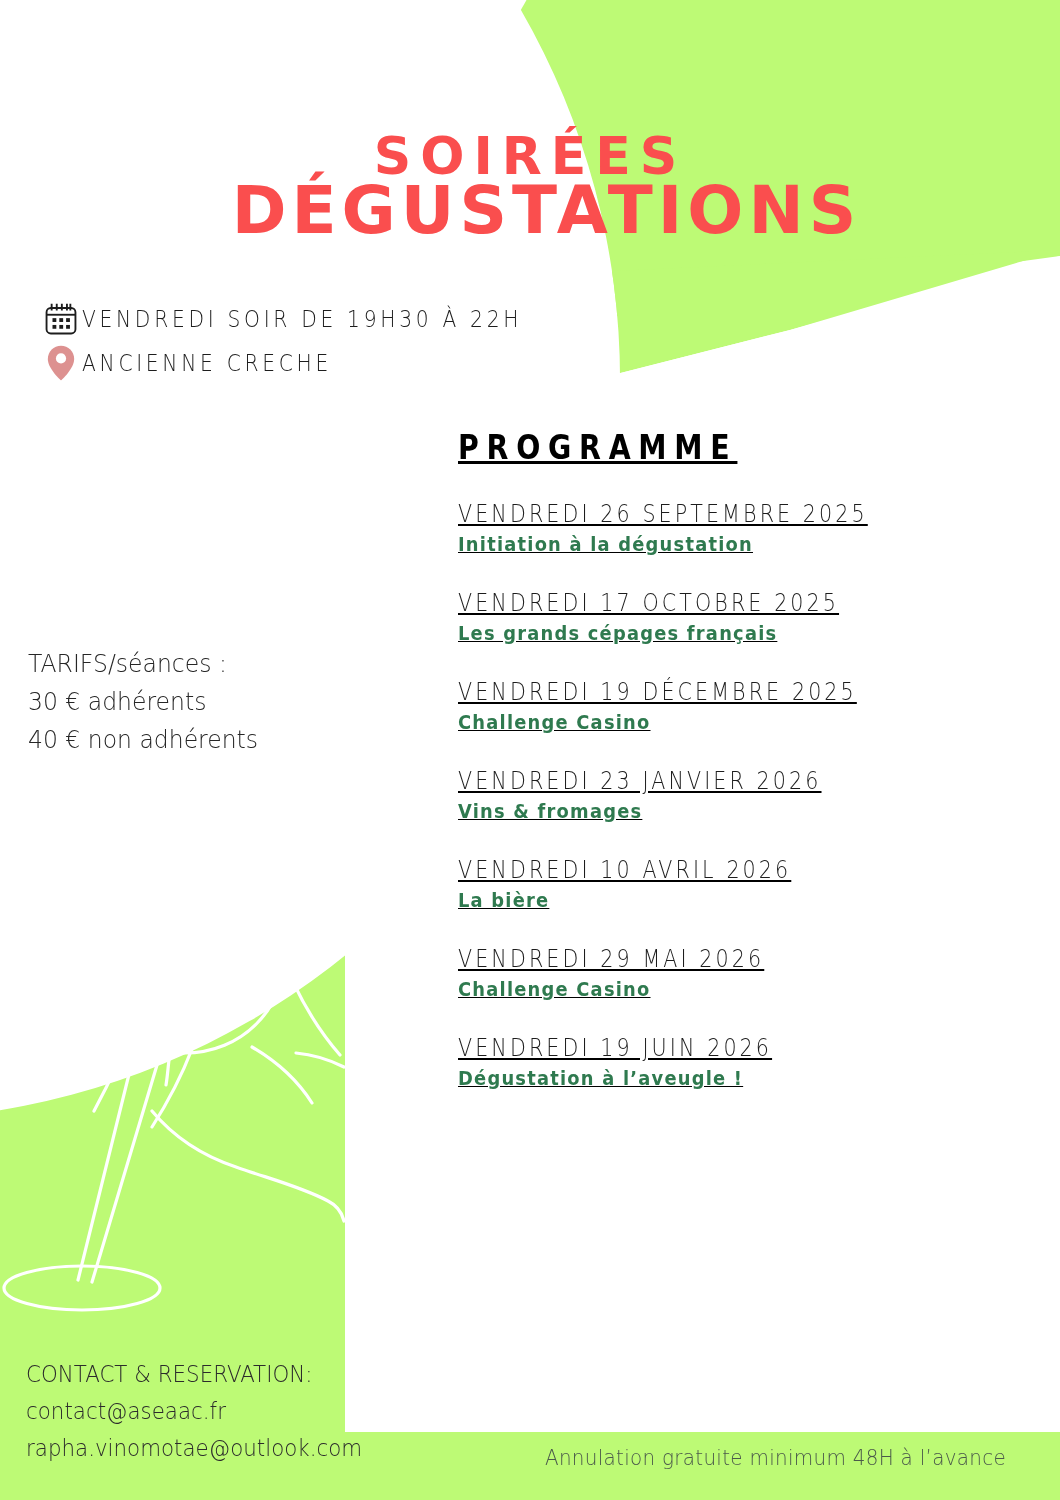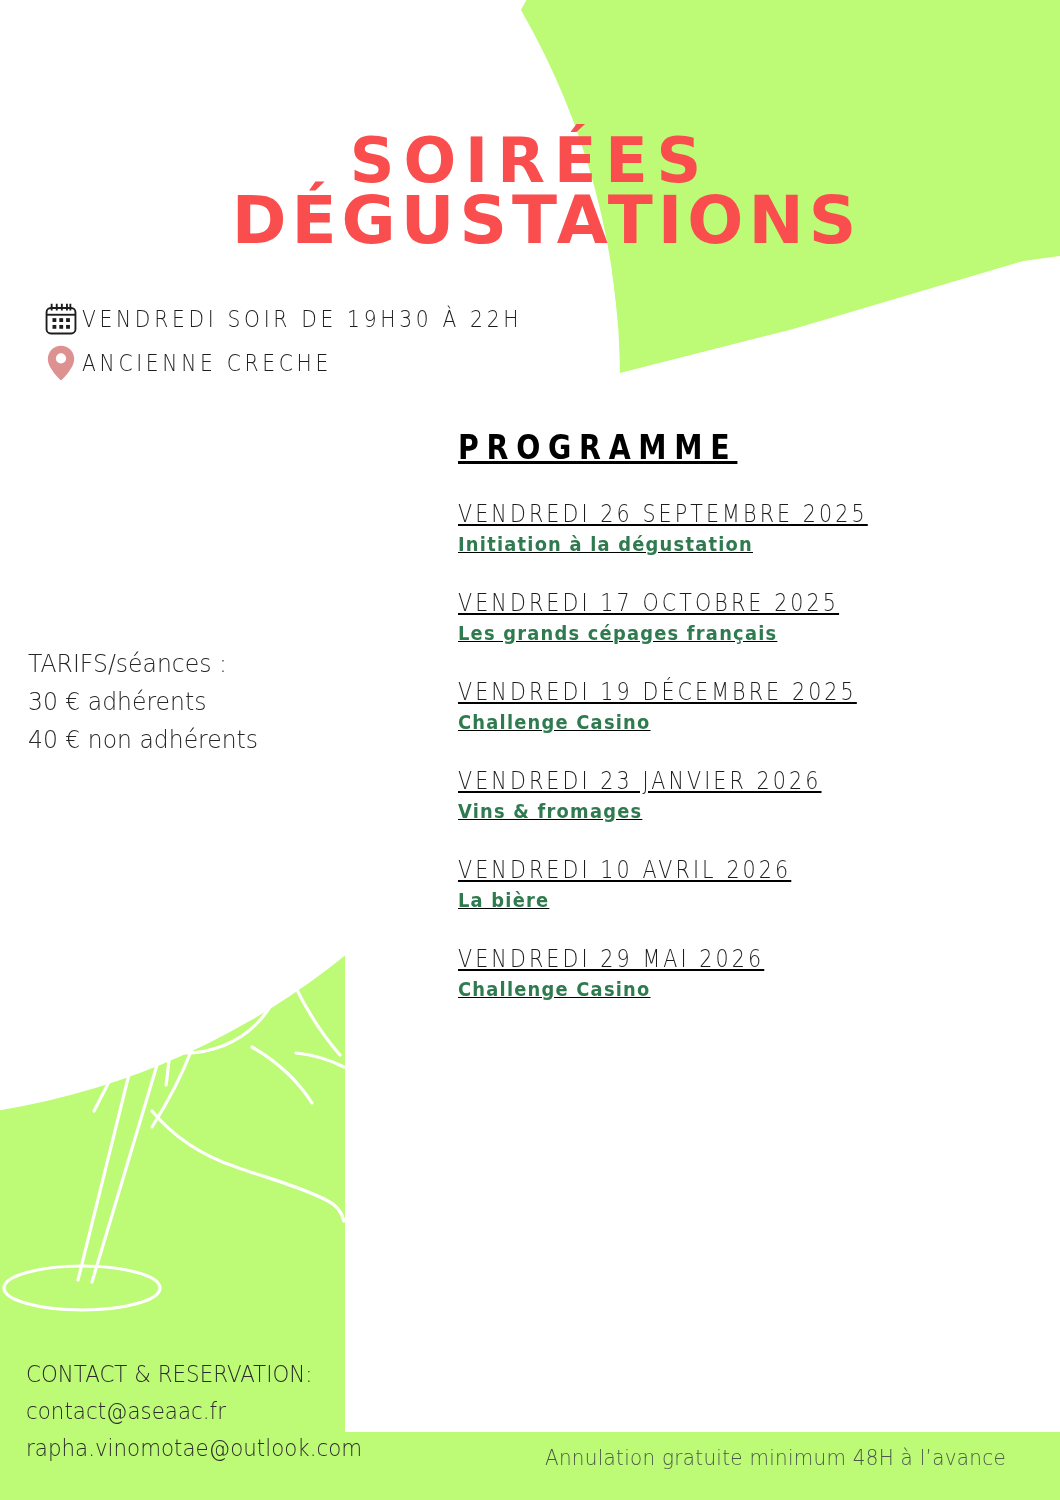--- a/index.html
+++ b/index.html
@@ -48,21 +48,21 @@
     text-align: center;
   }
   .title-line {
     font-family: "DejaVu Sans", sans-serif;
     font-weight: bold;
     color: #fa4e4e;
     line-height: 0.93;
     letter-spacing: 5px;
     white-space: nowrap;
   }
-  #title-line-1 { font-size: 62px; letter-spacing: 9px; }
+  #title-line-1 { font-size: 52px; letter-spacing: 9px; }
   #title-line-2 { font-size: 66px; letter-spacing: 5px; margin-left: 33px; }
   #info-block {
     position: absolute;
     left: 40px;
     top: 297px;
     width: 600px;
     text-align: right;
   }
   .info-row {
     display: flex;
@@ -309,20 +309,24 @@
       <div class="prog-theme">Vins &amp; fromages</div>
     </div>
     <div class="prog-entry">
       <div class="prog-date">VENDREDI 10 AVRIL 2026</div>
       <div class="prog-theme">La bière</div>
     </div>
     <div class="prog-entry">
       <div class="prog-date">VENDREDI 29 MAI 2026</div>
       <div class="prog-theme">Challenge Casino</div>
     </div>
+    <div class="prog-entry">
+      <div class="prog-date">VENDREDI 19 JUIN 2026</div>
+      <div class="prog-theme">Dégustation à l’aveugle !</div>
+    </div>
   </div>
 
   <div id="contact-block">
     <div class="contact-line">CONTACT &amp; RESERVATION:</div>
     <div class="contact-line">contact@aseaac.fr</div>
     <div class="contact-line">rapha.vinomotae@outlook.com</div>
   </div>
 
   <div id="footer-note">Annulation gratuite minimum 48H à l’avance</div>
 

